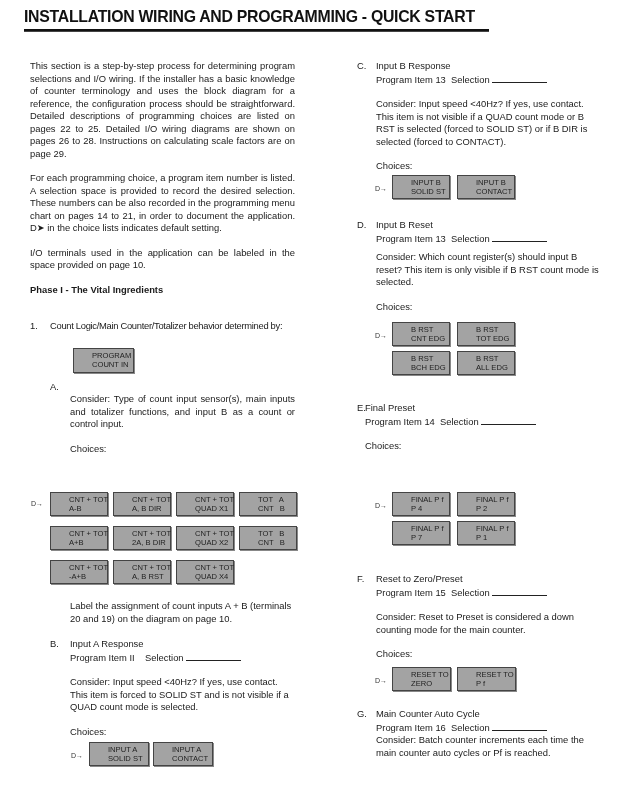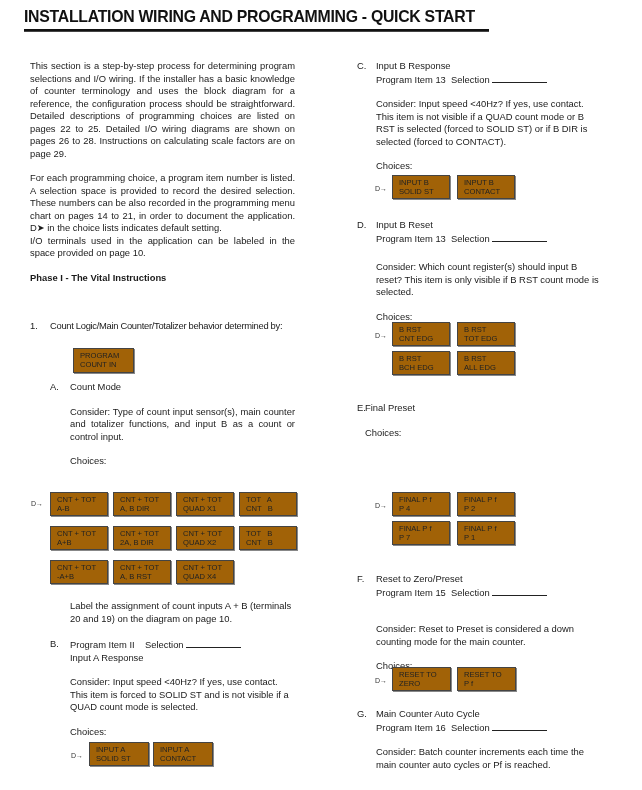--- a/index.html
+++ b/index.html
@@ -18,56 +18,55 @@
   }
   .col { position: absolute; font-size: 9.4px; line-height: 12.5px; }
   .col-left { left: 30px; top: 60px; width: 265px; }
   p { margin: 0; }
   .just { text-align: justify; }
   .abs { position: absolute; }
   .bold { font-weight: bold; }
   .letter { position: absolute; }
   .box {
     position: absolute; border: 1.5px solid #444; box-shadow: 1px 1px 0 #888;
-    font-size: 7.6px; line-height: 9px; padding: 2px 6px; box-sizing: border-box;
-    color: #222; background: #a16207;
+    font-size: 7.6px; line-height: 9px; padding: 2px 18px; box-sizing: border-box;
+    color: #222; background: #a3a3a3;
   }
   .box span { display: block; white-space: pre; }
   .default-marker {
     position: absolute; font-size: 7px; color: #333; white-space: nowrap;
   }
   .blank { display: inline-block; width: 55px; border-bottom: 1px solid #222; height: 9px; vertical-align: baseline; }
 </style>
 </head>
 <body>
 
 <div class="page-title">INSTALLATION WIRING AND PROGRAMMING - QUICK START</div>
 <div class="title-rule"></div>
 
 <div class="col col-left">
   <p class="just">This section is a step-by-step process for determining program selections and I/O wiring. If the installer has a basic knowledge of counter terminology and uses the block diagram for a reference, the configuration process should be straightforward. Detailed descriptions of programming choices are listed on pages 22 to 25. Detailed I/O wiring diagrams are shown on pages 26 to 28. Instructions on calculating scale factors are on page 29.</p>
   <p class="just" style="margin-top:12px">For each programming choice, a program item number is listed. A selection space is provided to record the desired selection. These numbers can be also recorded in the programming menu chart on pages 14 to 21, in order to document the application. D➤ in the choice lists indicates default setting.</p>
-  <p class="just" style="">I/O terminals used in the application can be labeled in the space provided on page 10.</p>
-  <p class="bold" style="margin-top:12px">Phase I - The Vital Instructions</p>
+  <p class="just" style="margin-top:12px">I/O terminals used in the application can be labeled in the space provided on page 10.</p>
+  <p class="bold" style="margin-top:12px">Phase I - The Vital Ingredients</p>
 </div>
 
 <div class="abs" style="left:30px; top:320px; font-size:9.4px; line-height:12.5px;">
   <span class="abs" style="left:0; top:0">1.</span>
   <span class="abs" style="left:20px; top:0; width:245px; letter-spacing:-0.3px">Count Logic/Main Counter/Totalizer behavior determined by:</span>
 </div>
 <div class="box" style="left:73px; top:348px; width:61px; height:25px;">
   <span>PROGRAM</span>
   <span>COUNT IN</span>
 </div>
 
 <div class="abs" style="left:50px; top:381px; width:245px; font-size:9.4px; line-height:12.5px;">
   <span class="letter" style="left:0">A.</span>
   <div style="margin-left:20px">
-    <p>Count Mode</p>
-    <p class="just" style="margin-top:12px">Consider: Type of count input sensor(s), main counter and totalizer functions, and input B as a count or control input.</p>
+    <p class="just" style="margin-top:12px">Consider: Type of count input sensor(s), main inputs and totalizer functions, and input B as a count or control input.</p>
     <p style="margin-top:12px">Choices:</p>
   </div>
 </div>
 <div class="default-marker" style="left:31px; top:500px">D→</div>
 <div id="grid-a">
     <div class="box" style="left: 50px; top: 492px; width: 58px; height: 24px;">
       <span>CNT + TOT</span>
       <span>A-B</span>
     </div>
     <div class="box" style="left: 113px; top: 492px; width: 58px; height: 24px;">
@@ -110,22 +109,22 @@
       <span>CNT + TOT</span>
       <span>QUAD X4</span>
     </div>
   </div>
 
 <div class="abs" style="left:70px; top:600px; width:225px; font-size:9.4px; line-height:12.5px;">Label the assignment of count inputs A + B (terminals 20 and 19) on the diagram on page 10.</div>
 
 <div class="abs" style="left:50px; top:638px; width:245px; font-size:9.4px; line-height:12.5px;">
   <span class="letter" style="left:0">B.</span>
   <div style="margin-left:20px">
+    <p>Input A Response</p>
     <p><span style="white-space:pre">Program Item II    Selection</span> <span class="blank"></span></p>
-    <p>Input A Response</p>
     <p style="margin-top:12px">Consider:  Input speed &lt;40Hz? If yes, use contact. This item is forced to SOLID ST and is not visible if a QUAD count mode is selected.</p>
     <p style="margin-top:12px">Choices:</p>
   </div>
 </div>
 <div class="default-marker" style="left:71px; top:752px">D→</div>
 <div id="grid-b">
     <div class="box" style="left: 89px; top: 742px; width: 60px; height: 24px;">
       <span>INPUT A</span>
       <span>SOLID ST</span>
     </div>
@@ -154,21 +153,21 @@
       <span>INPUT B</span>
       <span>CONTACT</span>
     </div>
   </div>
 
 <div class="abs" style="left:357px; top:219px; width:245px; font-size:9.4px; line-height:12.5px;">
   <span class="letter" style="left:0">D.</span>
   <div style="margin-left:19px">
     <p>Input B Reset</p>
     <p><span style="white-space:pre">Program Item 13  Selection</span> <span class="blank"></span></p>
-    <p style="margin-top:16px">Consider:  Which count register(s) should input B reset? This item is only visible if B RST count mode is selected.</p>
+    <p style="margin-top:6px">Consider:  Which count register(s) should input B reset? This item is only visible if B RST count mode is selected.</p>
     <p style="margin-top:12px">Choices:</p>
   </div>
 </div>
 <div class="default-marker" style="left:375px; top:332px">D→</div>
 <div id="grid-d">
     <div class="box" style="left: 392px; top: 322px; width: 58px; height: 24px;">
       <span>B RST</span>
       <span>CNT EDG</span>
     </div>
     <div class="box" style="left: 457px; top: 322px; width: 58px; height: 24px;">
@@ -182,20 +181,21 @@
     <div class="box" style="left: 457px; top: 351px; width: 58px; height: 24px;">
       <span>B RST</span>
       <span>ALL EDG</span>
     </div>
   </div>
 
 <div class="abs" style="left:357px; top:402px; width:245px; font-size:9.4px; line-height:12.5px;">
   <span class="letter" style="left:0">E.</span>
   <div style="margin-left:8px">
     <p>Final Preset</p>
+    <p><span style="white-space:pre">Program Item 14  Selection</span> <span class="blank"></span></p>
     <p style="margin-top:12px">Choices:</p>
   </div>
 </div>
 <div class="default-marker" style="left:375px; top:502px">D→</div>
 <div id="grid-e">
     <div class="box" style="left: 392px; top: 492px; width: 58px; height: 24px;">
       <span>FINAL P f</span>
       <span>P 4</span>
     </div>
     <div class="box" style="left: 457px; top: 492px; width: 58px; height: 24px;">
@@ -210,36 +210,36 @@
       <span>FINAL P f</span>
       <span>P 1</span>
     </div>
   </div>
 
 <div class="abs" style="left:357px; top:573px; width:245px; font-size:9.4px; line-height:12.5px;">
   <span class="letter" style="left:0">F.</span>
   <div style="margin-left:19px">
     <p>Reset to Zero/Preset</p>
     <p><span style="white-space:pre">Program Item 15  Selection</span> <span class="blank"></span></p>
-    <p style="margin-top:24px">Consider:  Reset to Preset is considered a down counting mode for the main counter.</p>
+    <p style="margin-top:12px">Consider:  Reset to Preset is considered a down counting mode for the main counter.</p>
     <p style="margin-top:12px">Choices:</p>
   </div>
 </div>
 <div class="default-marker" style="left:375px; top:677px">D→</div>
 <div id="grid-f">
     <div class="box" style="left: 392px; top: 667px; width: 59px; height: 24px;">
       <span>RESET TO</span>
       <span>ZERO</span>
     </div>
     <div class="box" style="left: 457px; top: 667px; width: 59px; height: 24px;">
       <span>RESET TO</span>
       <span>P f</span>
     </div>
   </div>
 
 <div class="abs" style="left:357px; top:708px; width:245px; font-size:9.4px; line-height:12.5px;">
   <span class="letter" style="left:0">G.</span>
   <div style="margin-left:19px">
     <p>Main Counter Auto Cycle</p>
     <p><span style="white-space:pre">Program Item 16  Selection</span> <span class="blank"></span></p>
-    <p style="margin-top:12px">Consider:  Batch counter increments each time the main counter auto cycles or Pf is reached.</p>
+    <p style="">Consider:  Batch counter increments each time the main counter auto cycles or Pf is reached.</p>
   </div>
 </div>
 
 </body></html>

